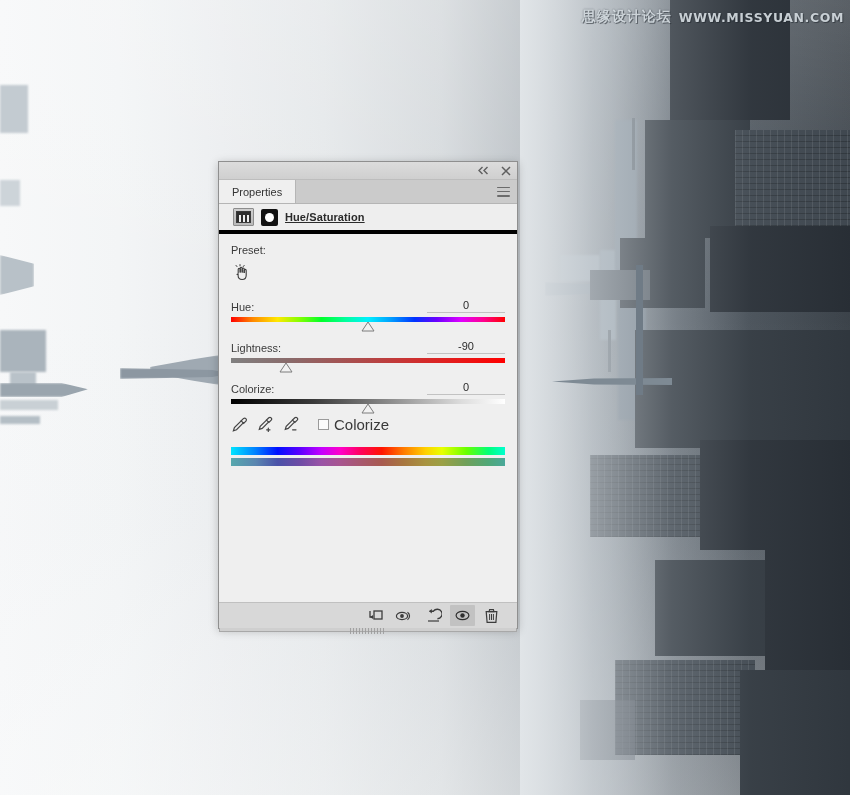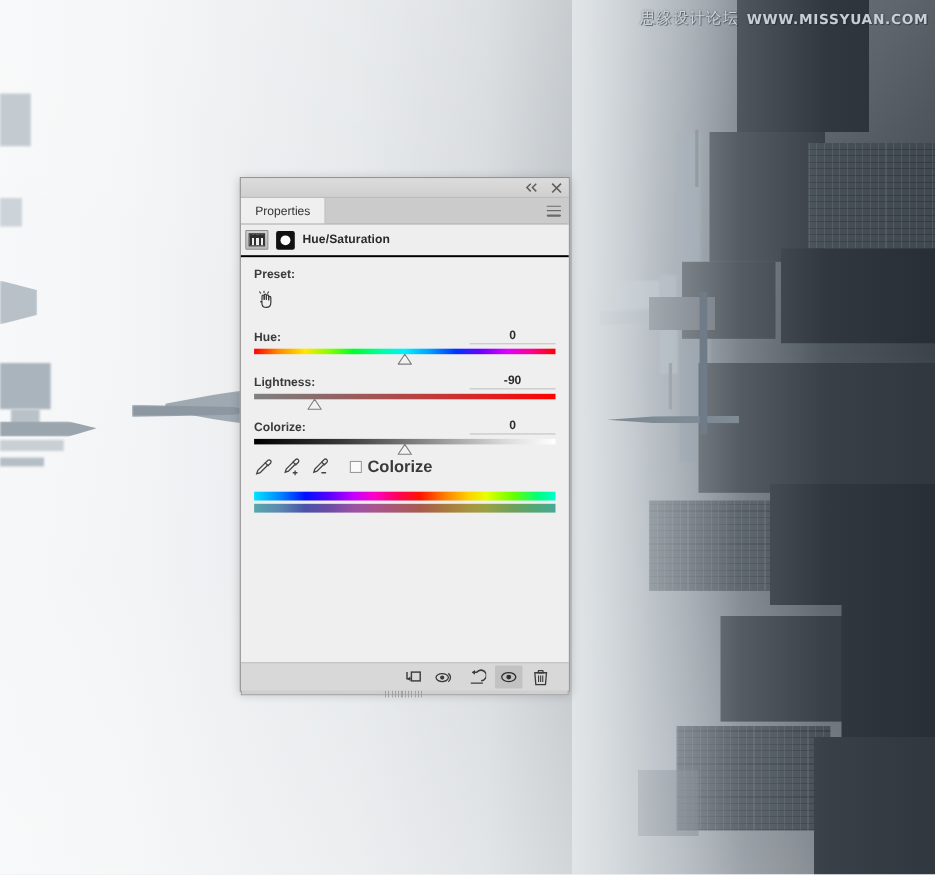--- a/index.html
+++ b/index.html
@@ -92,21 +92,21 @@
   
   #watermark {
     position: absolute; top: 8px; right: 6px;
     display: flex; align-items: center; gap: 7px;
     color: #cfd6db;
     font-size: 13px; letter-spacing: 0.5px;
     font-family: "DejaVu Sans", sans-serif;
     text-shadow: 0 0 2px rgba(40,48,56,.6), 1px 1px 0 rgba(30,36,42,.5);
     opacity: .95;
   }
-  #watermark .wm-cn { font-size: 14px; font-weight: 400; letter-spacing: 1px; }
+  #watermark .wm-cn { font-size: 14px; font-weight: 700; letter-spacing: 1px; }
   #watermark .wm-en { font-size: 12.5px; font-weight: 700; letter-spacing: 0.6px; }
 
   
   #panel {
     position: absolute;
     left: 218px; top: 161px;
     width: 300px; height: 468px;
     background: #d4d4d4;
     border: 1px solid #8f8f8f;
     box-shadow: 0 2px 9px rgba(0,0,0,0.22);
@@ -148,23 +148,24 @@
     position: absolute; right: 7px; top: 50%; transform: translateY(-50%);
     width: 13px; height: 10px;
     display:flex; flex-direction:column; justify-content:space-between;
   }
   #panel-menu i { display:block; height:1.5px; background:#6b6b6b; border-radius:1px; }
 
   
   #adj-header {
     height: 30px;
     background: #eeeeee;
-    border-bottom: 2px solid #000000;
+    border-bottom: 4px solid #000000;
     display: flex; align-items: center; gap: 7px;
-    padding: 0 4px;
+    padding: 0 14px;
+    text-decoration: underline;
   }
   #adj-icon-btn {
     width: 21px; height: 18px;
     border: 1px solid #8d8d8d;
     background: linear-gradient(180deg,#cfcfcf,#b9b9b9);
     display:flex; align-items:center; justify-content:center;
     border-radius: 1px;
   }
   #adj-icon-btn .hs-glyph {
     width: 15px; height: 12px;
@@ -179,21 +180,20 @@
   }
   #mask-thumb .dot { width:9px;height:9px;border-radius:50%;background:#fff; }
   #adj-title { font-size: 11px; font-weight: 700; color: #2a2a2a; letter-spacing:.1px;}
 
   
   #panel-body {
     flex: 1;
     background: #efefef;
     padding: 10px 12px 0 12px;
     overflow: hidden;
-    font-weight: bold;
   }
 
   .row { display:flex; align-items:center; margin-bottom: 7px; }
   .row-label { font-size: 11px; color:#3a3a3a; margin-right: 6px; white-space: nowrap; }
 
   .combo {
     flex: 1; height: 17px;
     background: #f7f7f7;
     border: 1px solid #bdbdbd;
     display: flex; align-items: center;

